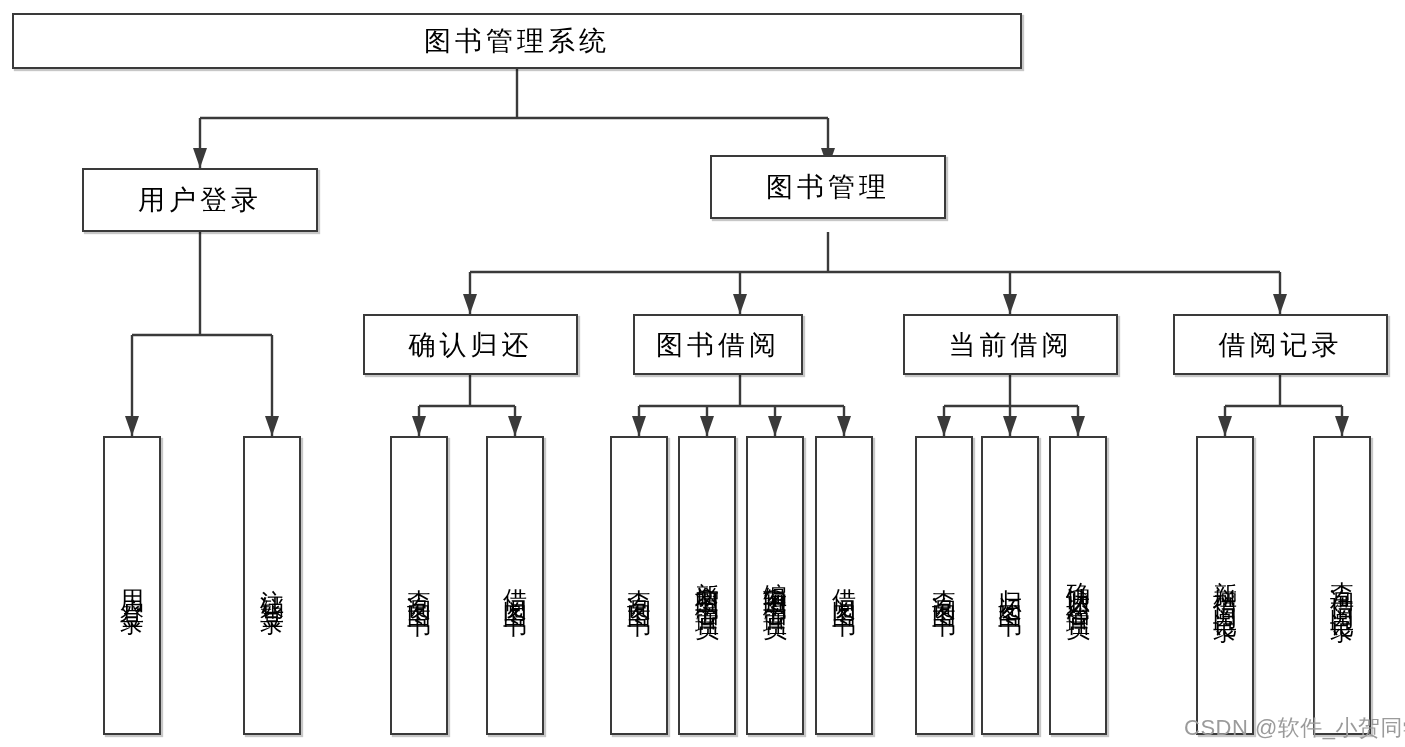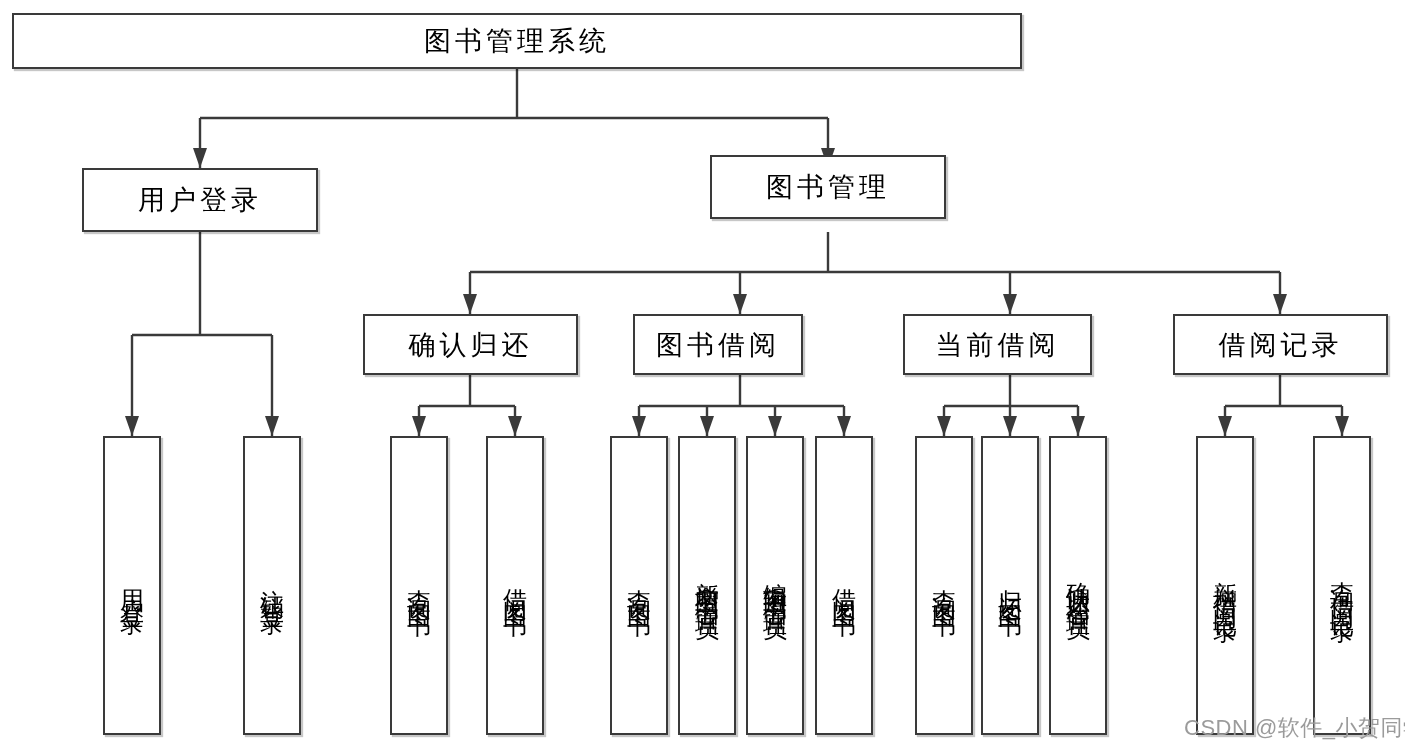--- a/index.html
+++ b/index.html
@@ -105,21 +105,21 @@
   <div class="box" style="left:710px; top:155px; width:236px; height:64px;font-family:Liberation Serif, serif;">
     <span class="h-label">图书管理</span>
   </div>
 
   <div class="box" style="left:363px; top:314px; width:215px; height:61px;">
     <span class="h-label">确认归还</span>
   </div>
   <div class="box" style="left:633px; top:314px; width:170px; height:61px;">
     <span class="h-label">图书借阅</span>
   </div>
-  <div class="box" style="left:903px; top:314px; width:189px; height:61px;">
+  <div class="box" style="left:903px; top:314px; width:215px; height:61px;">
     <span class="h-label">当前借阅</span>
   </div>
   <div class="box" style="left:1173px; top:314px; width:215px; height:61px;">
     <span class="h-label">借阅记录</span>
   </div>
 
   <div class="box" style="left:103px; top:436px; width:58px; height:299px;">
     <span class="v-label">用户登录</span>
   </div>
   <div class="box" style="left:243px; top:436px; width:58px; height:299px;">

